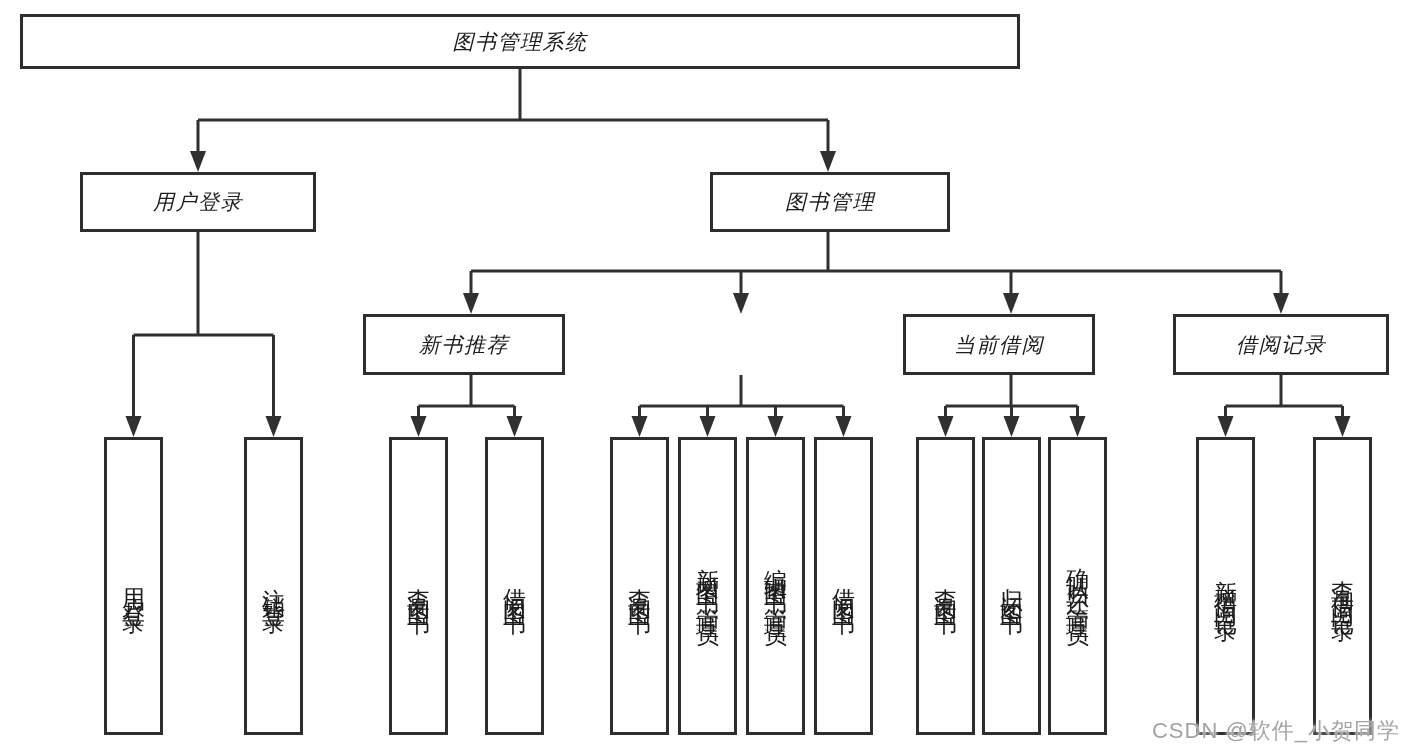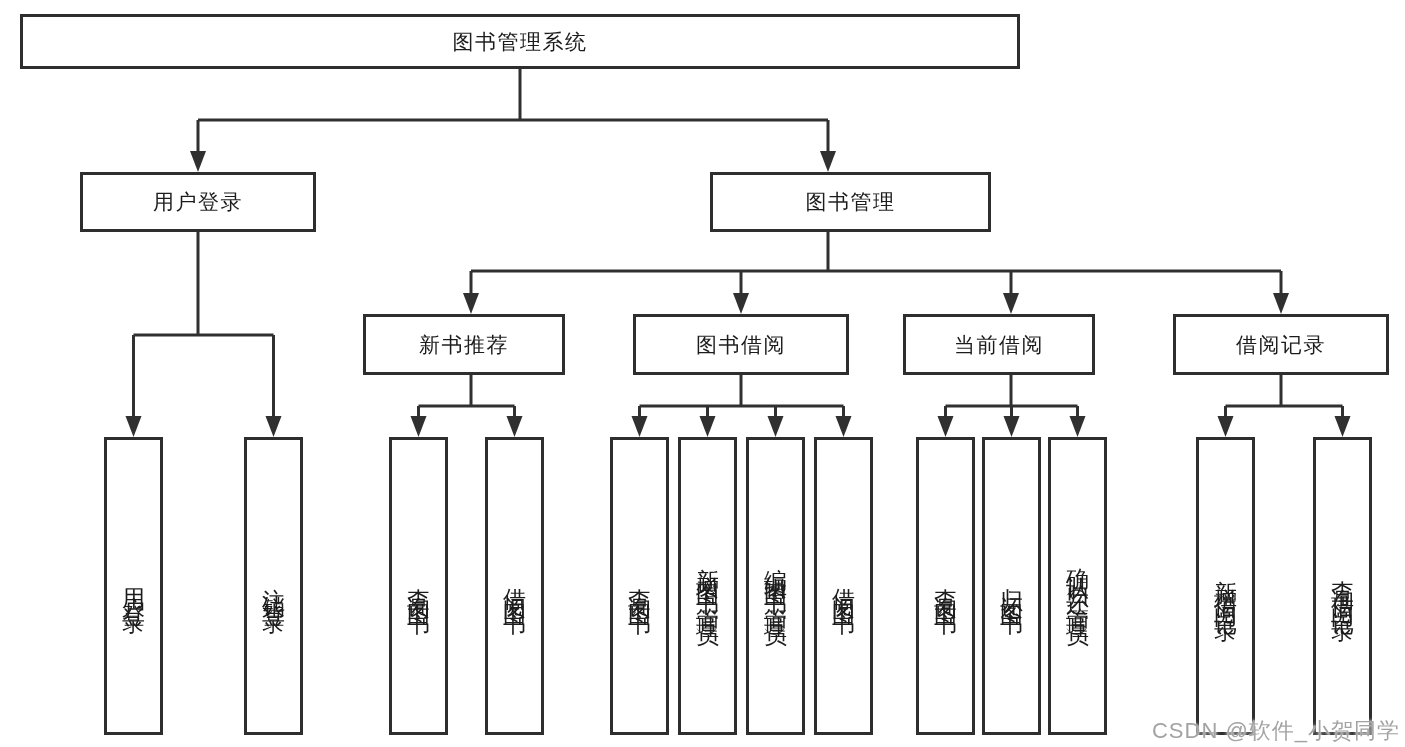--- a/index.html
+++ b/index.html
@@ -7,30 +7,30 @@
     position:relative; width:1405px; height:747px; background:#ffffff;
     font-family:"Liberation Sans","DejaVu Sans",sans-serif; overflow:hidden;
   }
   svg.connectors { position:absolute; left:0; top:0; width:1405px; height:747px; }
   svg.connectors path { stroke:#303030; stroke-width:3; fill:none; }
   svg.connectors polygon { fill:#303030; stroke:none; }
   .box {
     position:absolute; box-sizing:border-box; border:3px solid #2e2e2e; background:#ffffff;
     display:flex; align-items:center; justify-content:center; color:#1c1c1c;
   }
-  .box.h { font-size:21px; letter-spacing:1.5px; }
+  .box.h { font-size:21px; letter-spacing:1.5px;font-style:italic; }
   .box.v span {
     writing-mode:vertical-rl; text-orientation:mixed;
     font-size:23px; letter-spacing:8px; line-height:1; white-space:nowrap;
   }
   
   .n-root  { left:20px;   top:14px;  width:1000px; height:55px; }
   
   .n-l2a   { left:80px;   top:172px; width:236px;  height:60px; }
-  .n-l2b   { left:710px;  top:172px; width:281px;  height:60px; }
+  .n-l2b   { left:710px;  top:172px; width:240px;  height:60px; }
   
   .n-l3a   { left:363px;  top:314px; width:202px;  height:61px; }
   .n-l3b   { left:633px;  top:314px; width:216px;  height:61px; }
   .n-l3c   { left:903px;  top:314px; width:192px;  height:61px; }
   .n-l3d   { left:1173px; top:314px; width:216px;  height:61px; }
   
   .leaf { top:437px; width:59px; height:298px; }
   .n-lf1  { left:104px; }  .n-lf2  { left:244px; }
   .n-lf3  { left:389px; }  .n-lf4  { left:485px; }
   .n-lf5  { left:610px; }  .n-lf6  { left:678px; }
@@ -99,23 +99,20 @@
   <div class="box h n-l2a">
     <span>用户登录</span>
   </div>
   <div class="box h n-l2b">
     <span>图书管理</span>
   </div>
 
   <div class="box h n-l3a">
     <span>新书推荐</span>
   </div>
-  <div class="box h n-l3b">
-    <span>图书借阅</span>
-  </div>
   <div class="box h n-l3c">
     <span>当前借阅</span>
   </div>
   <div class="box h n-l3d">
     <span>借阅记录</span>
   </div>
 
   <div class="box v leaf n-lf1">
     <span>用户登录</span>
   </div>

